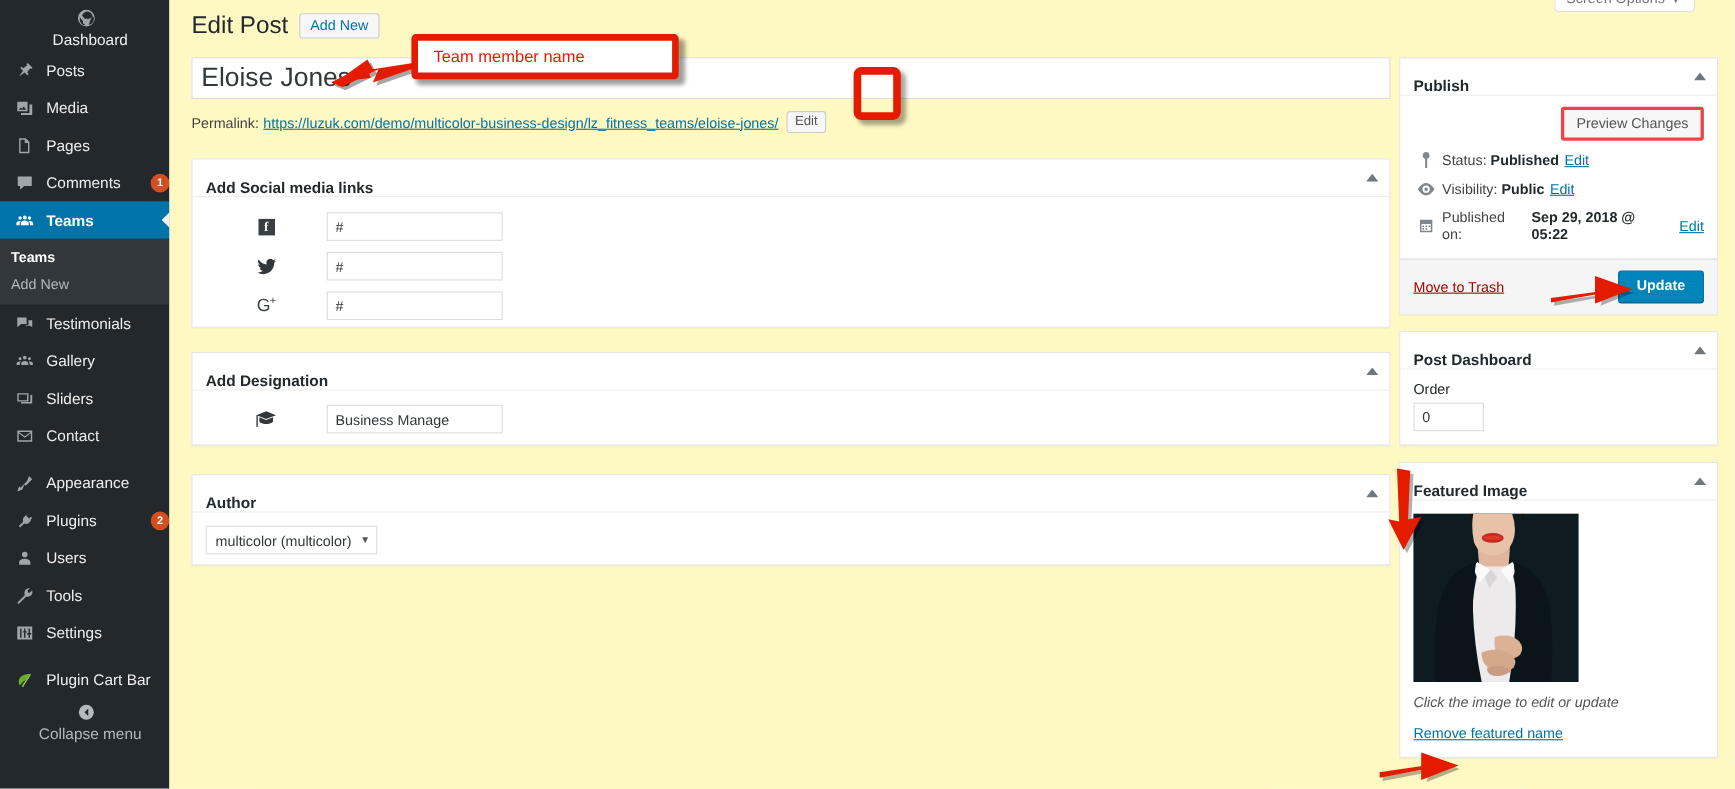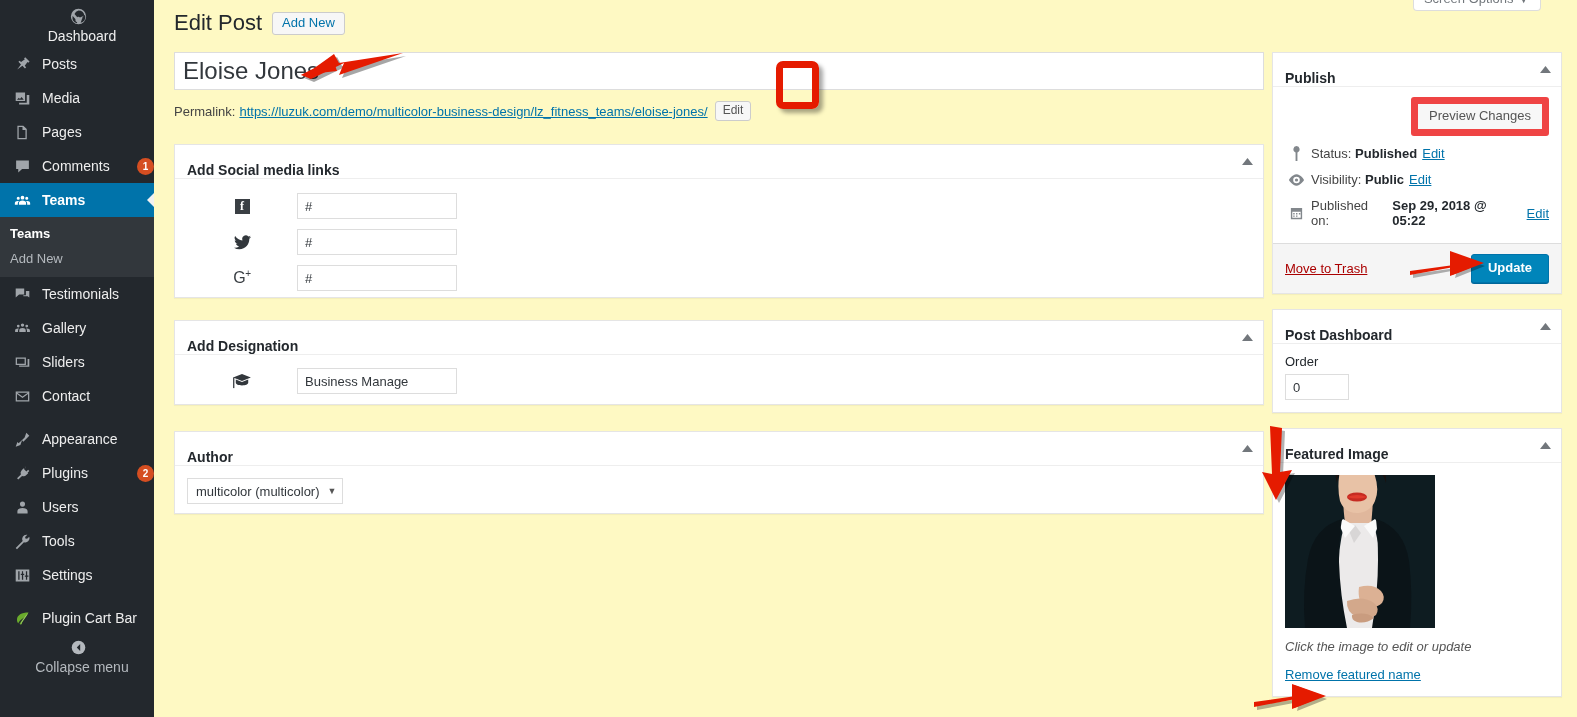--- a/index.html
+++ b/index.html
@@ -243,21 +243,21 @@
     border: 1px solid #e5e5e5;
     box-shadow: 0 1px 1px rgba(0,0,0,0.04);
     margin-bottom: 15px;
   }
   .pub-inner { padding: 10px 12px 4px 12px; }
   .pub-top { display: flex; justify-content: flex-end; margin-bottom: 10px; }
   .btn-preview {
     display: inline-block;
     padding: 4px 11px 5px 11px;
     background: #f7f7f7;
-    border: 7px solid #ef4444;
+    border: 3px solid #ef4444;
     border-radius: 3px;
     color: #555;
     font-size: 13px;
     line-height: 16px;
   }
   .misc-row {
     display: flex; align-items: center;
     margin-bottom: 11px;
     font-size: 13px;
     color: #444;
@@ -738,20 +738,23 @@
   </div>
 
   <svg class="anno-svg" style="left:296px; top:48px;" width="110" height="48" viewBox="0 0 110 48">
     <g transform="translate(3,3)">
       <path d="M104 2 L40 24 L45 12 L12 28 L2 24 L14 18 L35 3 L40 12 Z" fill="rgba(0,0,0,0.35)" transform="translate(3,3)"></path>
       <path d="M104 2 L40 24 L45 12 L12 28 L2 24 L14 18 L35 3 L40 12 Z" fill="#e51b00"></path>
       <path d="M2 24 L34 8 L38 20 Z" fill="#e51b00"></path>
     </g>
   </svg>
 
+  <div id="callout">
+    <span id="callout-text">Team member name</span>
+  </div>
 
   <div id="red-square"></div>
 
   <svg class="anno-svg" style="left:1408px; top:245px;" width="80" height="36" viewBox="0 0 80 36">
     <g>
       <path d="M2 26 L46 20 L44 8 L74 18 L44 30 L46 22 L2 30 Z" fill="rgba(0,0,0,0.3)" transform="translate(3,3)"></path>
       <path d="M2 26 L46 20 L44 8 L74 18 L44 30 L46 22 L2 30 Z" fill="#e51b00"></path>
       <path d="M42 6 L76 18 L42 31 Z" fill="#e51b00"></path>
     </g>
   </svg>

